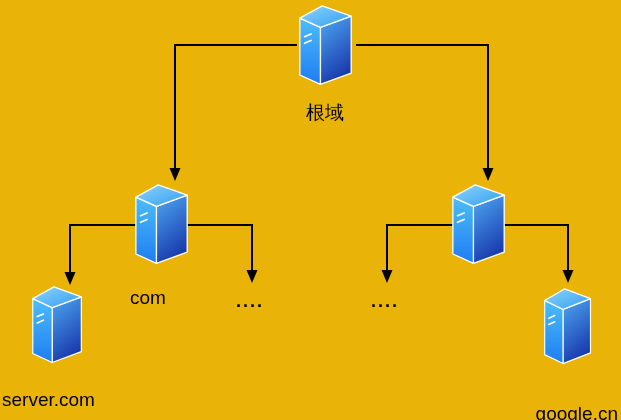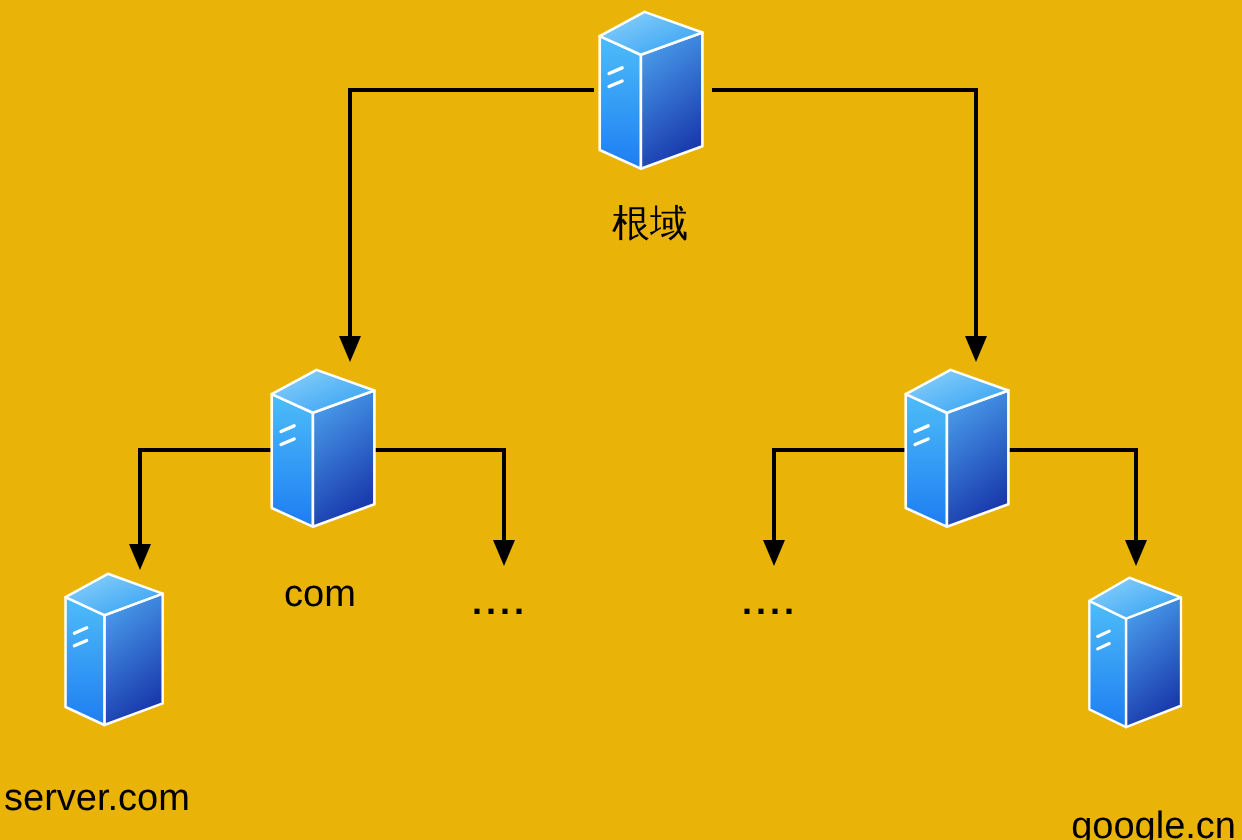--- a/index.html
+++ b/index.html
@@ -32,21 +32,21 @@
   .icon-googlecn  { left: 543px; top: 288px; width: 50px; height: 80px; }
   .lbl {
     position: absolute;
     color: #000000;
     font-size: 19px;
     line-height: 22px;
     white-space: nowrap;
   }
   .lbl-center { text-align: center; }
   .lbl-root  { left: 285px; top: 102px; width: 80px; }
-  .lbl-com   { left: 120px; top: 287px; width: 80px; }
+  .lbl-com   { left: 108px; top: 287px; width: 80px; }
   .lbl-cn    { left: 439px; top: 287px; width: 80px; }
   .lbl-dots  {
     font-weight: 700;
     letter-spacing: 2px;
     font-size: 18px;
   }
   .lbl-dots-left  { left: 210px; top: 290px; width: 80px; }
   .lbl-dots-right { left: 345px; top: 290px; width: 80px; }
   .lbl-servercom { left: 2px; top: 389px; }
   .lbl-googlecn  { left: 498px; top: 403px; width: 120px; text-align: right; }

